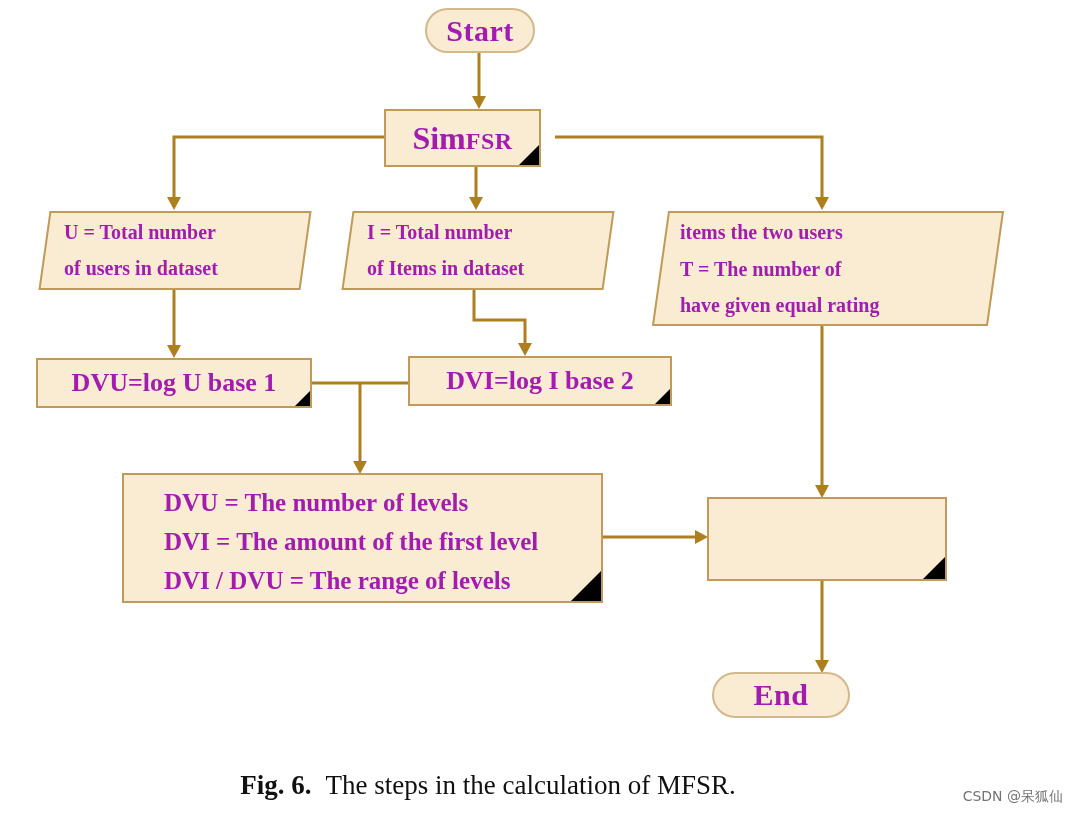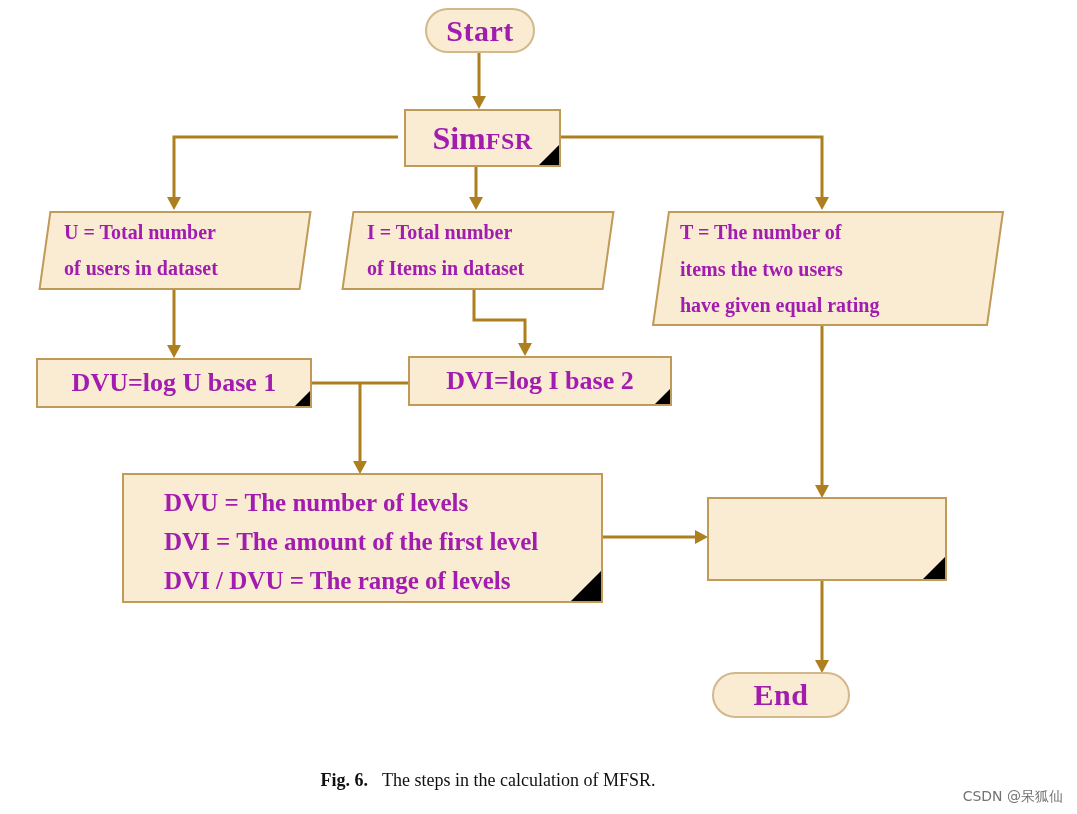--- a/index.html
+++ b/index.html
@@ -78,21 +78,21 @@
     line-height: 39px;
     padding: 8px 0 0 16px;
   }
   .dv-box { font-size: 26px; }
   .caption {
     position: absolute;
     left: 0;
     top: 770px;
     width: 976px;
     text-align: center;
-    font-size: 18px;
+    font-size: 27px;
     color: #101010;
   }
   .caption .cap-prefix { font-weight: bold; margin-right: 14px; }
   .watermark {
     position: absolute;
     right: 14px;
     top: 788px;
     font-family: "DejaVu Sans", "Liberation Sans", sans-serif;
     font-size: 14px;
     color: #737373;
@@ -129,21 +129,21 @@
       <polygon points="695,530 695,544 708,537"></polygon>
       <polygon points="815,485 829,485 822,498"></polygon>
       <polygon points="815,660 829,660 822,673"></polygon>
     </g>
   </svg>
 
   <div class="node pill" style="left:425px; top:8px; width:110px; height:45px;">
     <span>Start</span>
   </div>
 
-  <div class="node rect" style="left:404px; top:109px; width:157px; height:58px;">
+  <div class="node rect" style="left:384px; top:109px; width:157px; height:58px;">
     <span><span class="subname">Sim</span><span class="subcaps">FSR</span></span>
     <span class="corner corner-20"></span>
   </div>
 
   <div class="node para" style="left:44px; top:211px; width:262px; height:79px;">
     <span class="para-bg"></span>
     <div class="para-text">
       <div>U = Total number</div>
       <div>of users in dataset</div>
     </div>
@@ -153,22 +153,22 @@
     <span class="para-bg"></span>
     <div class="para-text">
       <div>I = Total number</div>
       <div>of Items in dataset</div>
     </div>
   </div>
 
   <div class="node para para-t" style="left:660px; top:211px; width:336px; height:115px;">
     <span class="para-bg"></span>
     <div class="para-text">
+      <div>items the two users</div>
       <div>T = The number of</div>
-      <div>items the two users</div>
       <div>have given equal rating</div>
     </div>
   </div>
 
   <div class="node rect dv-box" style="left:36px; top:358px; width:276px; height:50px;">
     <span>DVU=log U base 1</span>
     <span class="corner corner-15"></span>
   </div>
 
   <div class="node rect dv-box" style="left:408px; top:356px; width:264px; height:50px;">

